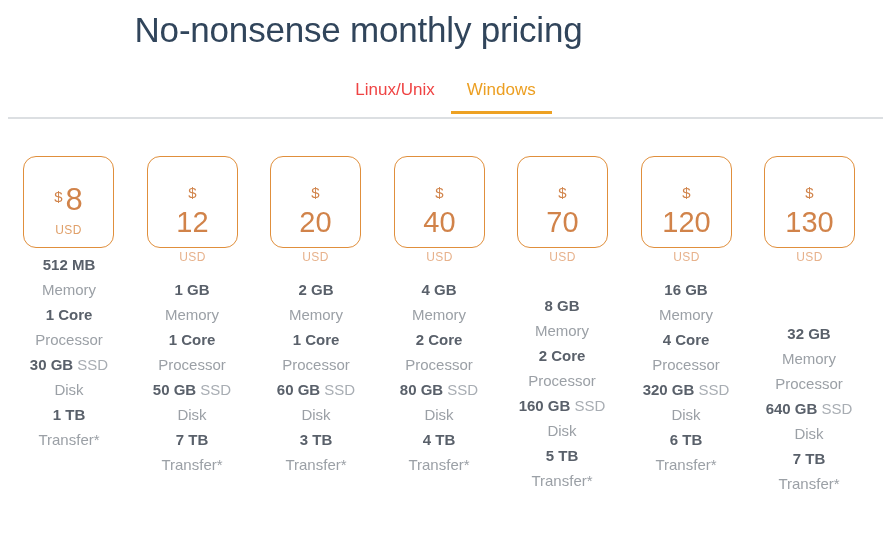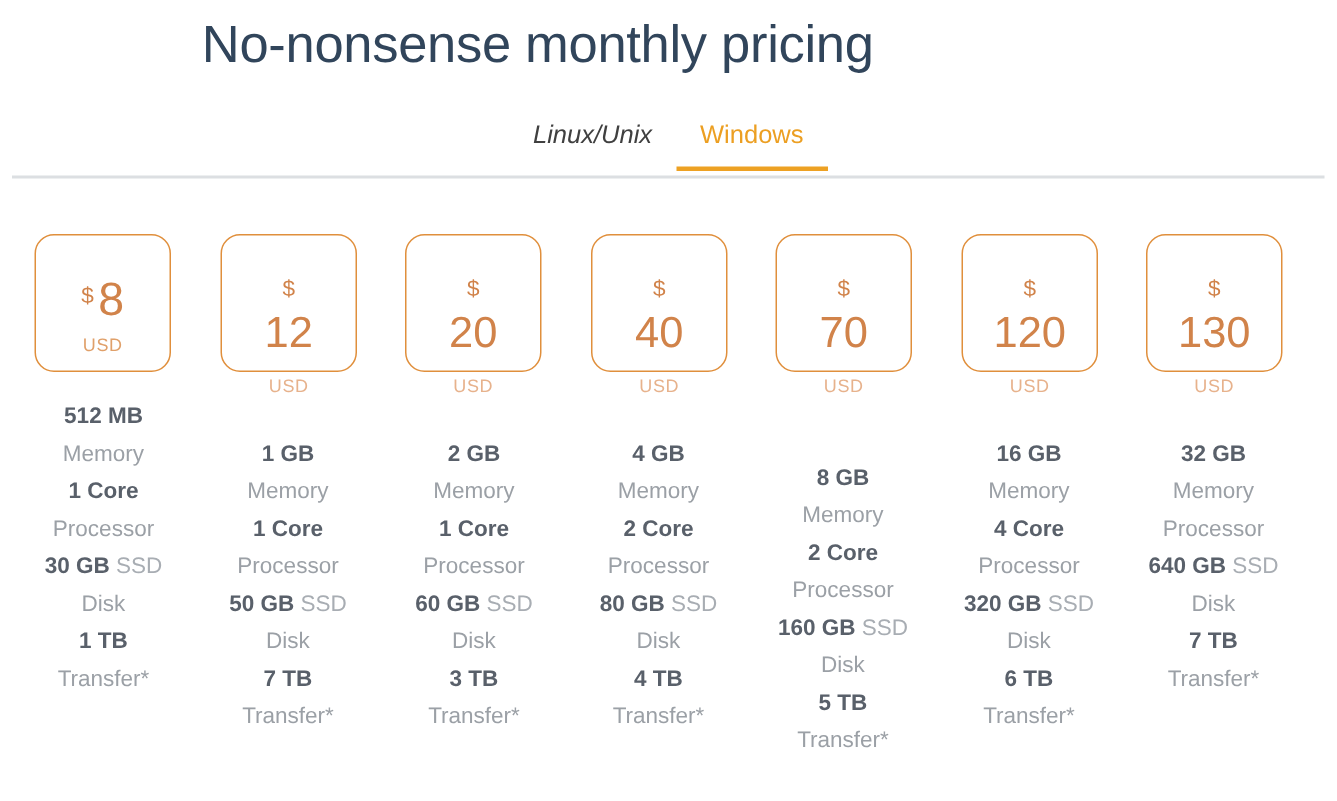--- a/index.html
+++ b/index.html
@@ -43,22 +43,21 @@
   }
   .tab {
     font-size: 17px;
     padding: 0 16px 11px 16px;
     cursor: pointer;
     white-space: nowrap;
     border-bottom: 3px solid transparent;
     line-height: 20px;
   }
   .tab.inactive {
-    color: #404040;
-    font-style: italic;
+    color: #ef4444;
   }
   .tab.active {
     color: #ec9f22;
     border-bottom-color: #eda123;
   }
 
   .tab-rule {
     position: absolute;
     top: 117px;
     left: 8px;
@@ -150,21 +149,21 @@
     top: 93px;
     text-align: center;
     font-size: 12px;
     color: #e7b28c;
     letter-spacing: 0.4px;
   }
 
   
   .specs {
     position: absolute;
-    top: 290px;
+    top: 277px;
     left: 0;
     width: 891px;
     height: 240px;
   }
   .spec-col {
     position: absolute;
     top: 0;
     width: 124px;
     text-align: center;
   }
@@ -309,21 +308,21 @@
     <div class="spec-line value">16 GB</div>
     <div class="spec-line label">Memory</div>
     <div class="spec-line value">4 Core</div>
     <div class="spec-line label">Processor</div>
     <div class="spec-line value"><span>320 GB</span> <span class="suffix">SSD</span></div>
     <div class="spec-line label">Disk</div>
     <div class="spec-line value">6 TB</div>
     <div class="spec-line label">Transfer*</div>
   </div>
 
-  <div class="spec-col" style="left:747px;">
+  <div class="spec-col" style="left:747px;margin-top:44px;">
     <div class="spec-line value">32 GB</div>
     <div class="spec-line label">Memory</div>
     <div class="spec-line label">Processor</div>
     <div class="spec-line value"><span>640 GB</span> <span class="suffix">SSD</span></div>
     <div class="spec-line label">Disk</div>
     <div class="spec-line value">7 TB</div>
     <div class="spec-line label">Transfer*</div>
   </div>
 
 </div>

